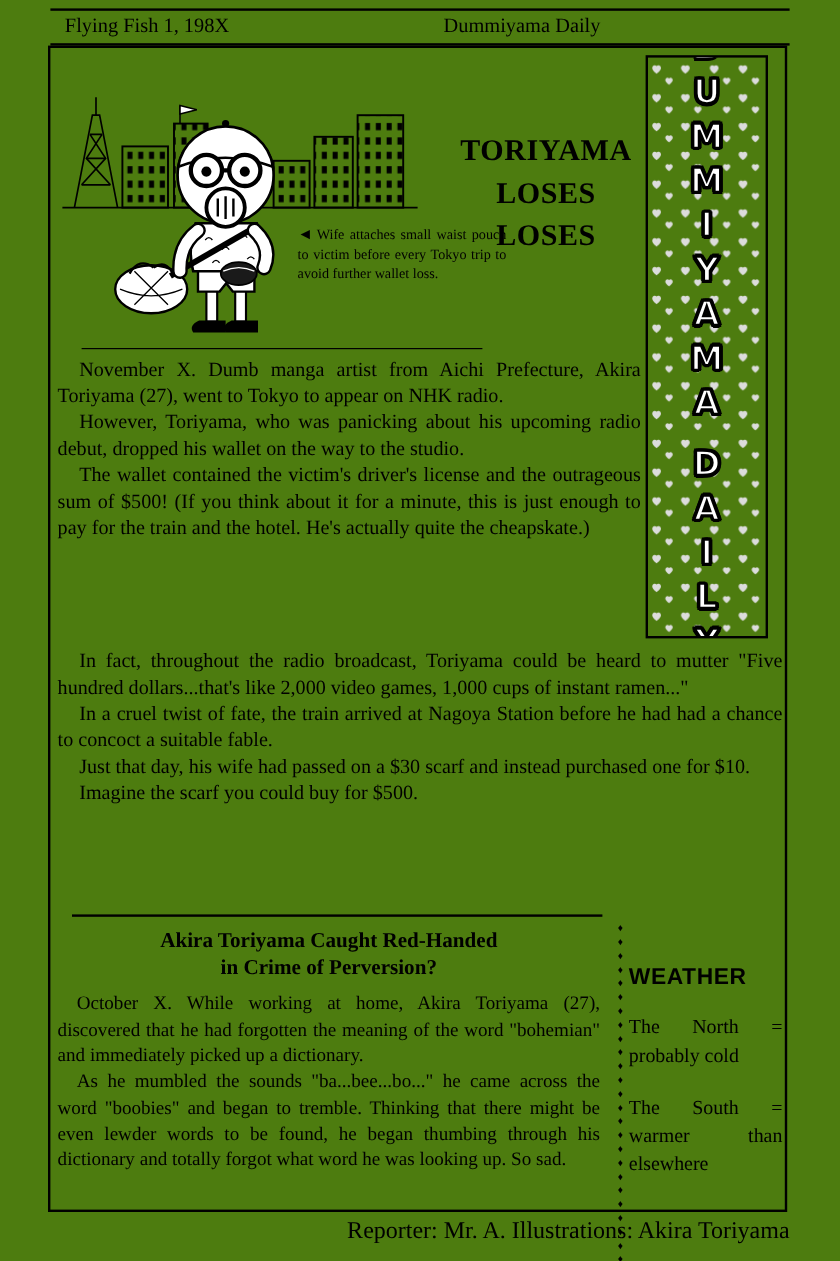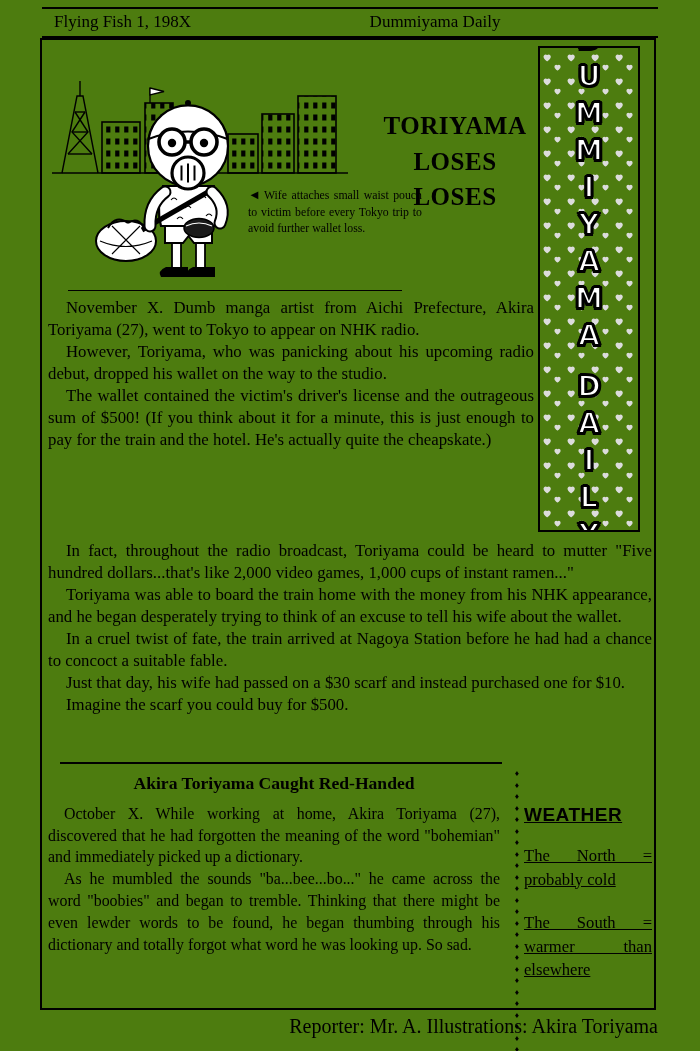--- a/index.html
+++ b/index.html
@@ -51,21 +51,21 @@
   .second-article{position:absolute;left:6px;top:730px;width:452px;}
   .second-article h2{margin:2px 0 8px;font-size:17.6px;text-align:center;line-height:1.3;}
   .second-article h2 span{display:block;}
   .second-article p{margin:0;font-size:15.9px;line-height:1.37;text-align:justify;text-indent:16px;}
 
   .diamond-divider{position:absolute;left:464px;top:728px;height:268px;width:16px;
                    writing-mode:vertical-rl;text-orientation:upright;
                    font-size:8.5px;letter-spacing:1.5px;color:#000;text-align:center;}
   .diamond-divider::before{content:"♦♦♦♦♦♦♦♦♦♦♦♦♦♦♦♦♦♦♦♦♦♦♦♦♦♦";}
 
-  .weather{position:absolute;left:482px;top:742px;width:128px;text-decoration:underline;}
+  .weather{position:absolute;left:482px;top:742px;width:128px;}
   .weather h3{font-family:"Liberation Sans",sans-serif;font-size:19px;margin:22px 0 18px;
               letter-spacing:.5px;}
   .weather p{margin:0 0 20px;font-size:16.6px;line-height:1.42;text-align:justify;}
 
   .credits{position:absolute;top:1015px;right:42px;font-size:20px;text-align:right;}
 </style>
 </head>
 <body>
 
 <div class="page">
@@ -169,31 +169,31 @@
           </pattern>
         </defs>
         <rect width="100%" height="100%" fill="url(#hearts)"></rect>
       </svg>
       <div class="vert">DUMMIYAMA</div>
       <div class="vert">DAILY</div>
     </aside>
 
     <div class="continued article">
       <p>In fact, throughout the radio broadcast, Toriyama could be heard to mutter "Five hundred dollars...that's like 2,000 video games, 1,000 cups of instant ramen..."</p>
-      <p>Toriyama was able to board the train home with the money from his NHK appearance, and he began desperately trying to think of an excuse to tell his wife about the wallet.</p>
       <p>In a cruel twist of fate, the train arrived at Nagoya Station before he had had a chance to concoct a suitable fable.</p>
       <p>Just that day, his wife had passed on a $30 scarf and instead purchased one for $10.</p>
       <p>Imagine the scarf you could buy for $500.</p>
     </div>
 
     <div class="second-rule"></div>
 
     <section class="second-article">
       <h2>
         <span>Akira Toriyama Caught Red-Handed</span>
+        <span>in Crime of Perversion?</span>
       </h2>
       <p>October X. While working at home, Akira Toriyama (27), discovered that he had forgotten the meaning of the word "bohemian" and immediately picked up a dictionary.</p>
       <p>As he mumbled the sounds "ba...bee...bo..." he came across the word "boobies" and began to tremble. Thinking that there might be even lewder words to be found, he began thumbing through his dictionary and totally forgot what word he was looking up. So sad.</p>
     </section>
 
     <div class="diamond-divider"></div>
 
     <aside class="weather">
       <h3>WEATHER</h3>
       <p>The North = probably cold</p>

